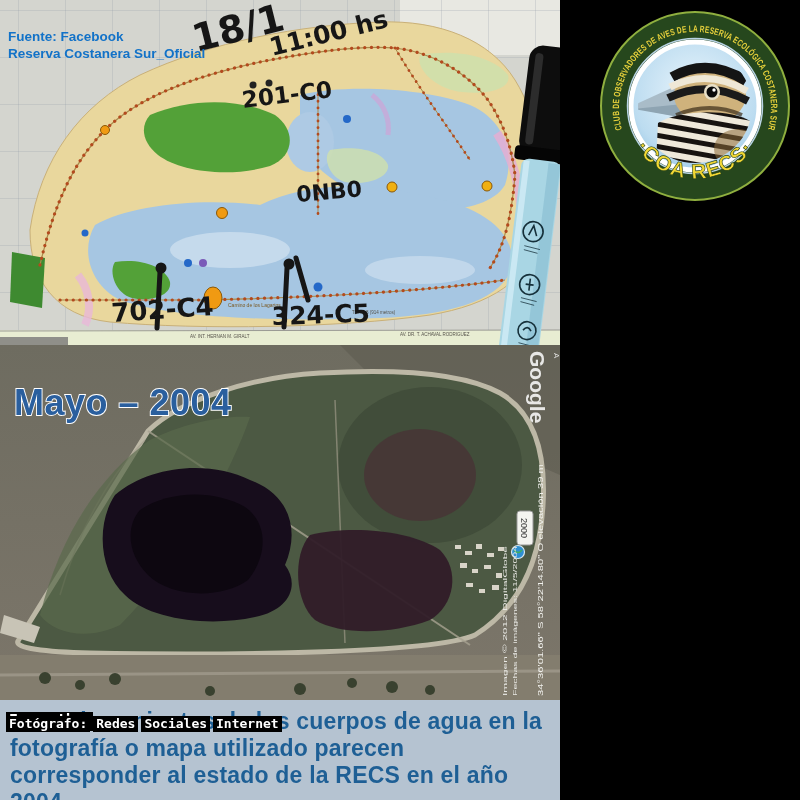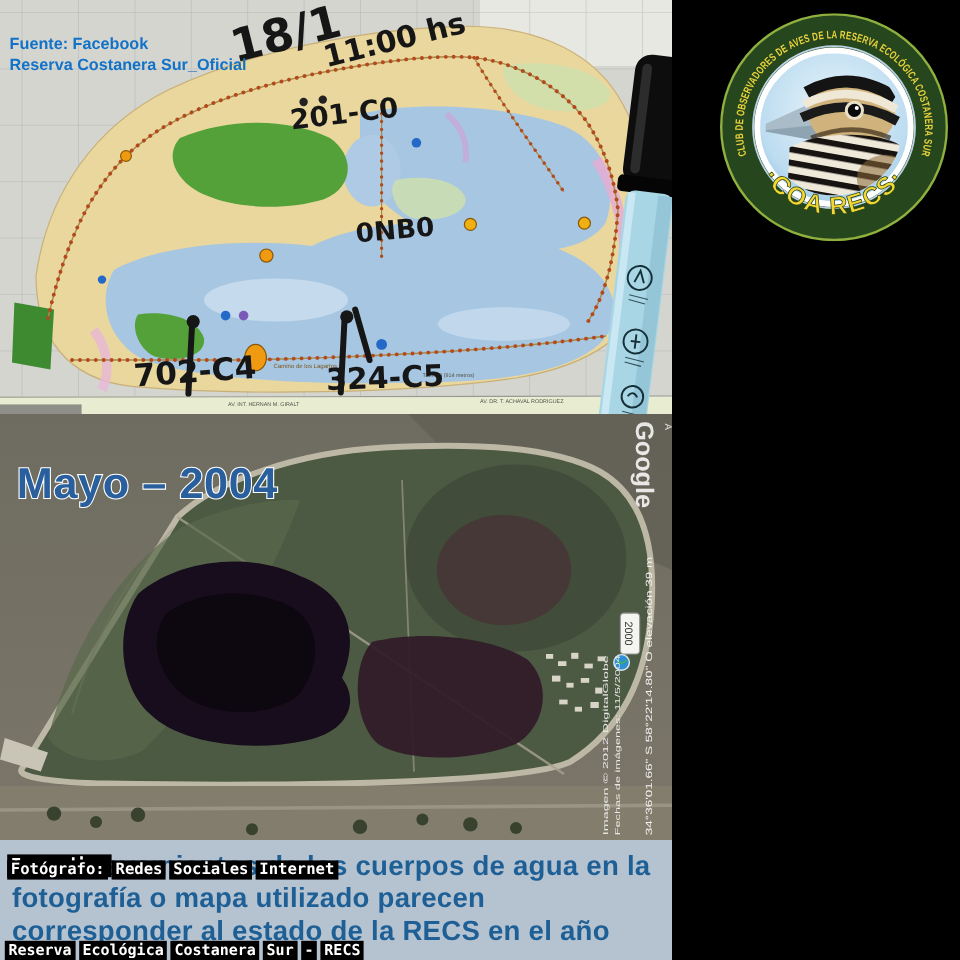--- a/index.html
+++ b/index.html
@@ -251,15 +251,14 @@
 
   <div class="caption-band">
     <div class="caption-text">
       <div>Los relevamientos de los cuerpos de agua en la</div>
       <div>fotografía o mapa utilizado parecen</div>
       <div>corresponder al estado de la RECS en el año 2004.</div>
     </div>
   </div>
   <div class="tag-line tag-1"><span class="chip-word">Incendios</span></div>
   <div class="tag-line tag-2"><span class="chip-word">Fotógrafo:</span><span class="chip-word">Redes</span><span class="chip-word">Sociales</span><span class="chip-word">Internet</span></div>
-  <div class="tag-line tag-4"><span class="chip-word">Reserva</span><span class="chip-word">Ecológica</span><span class="chip-word">Costanera</span><span class="chip-word">Sur</span><span class="chip-word">-</span><span class="chip-word">RECS</span></div>
 
 </div>
 
 </body></html>

